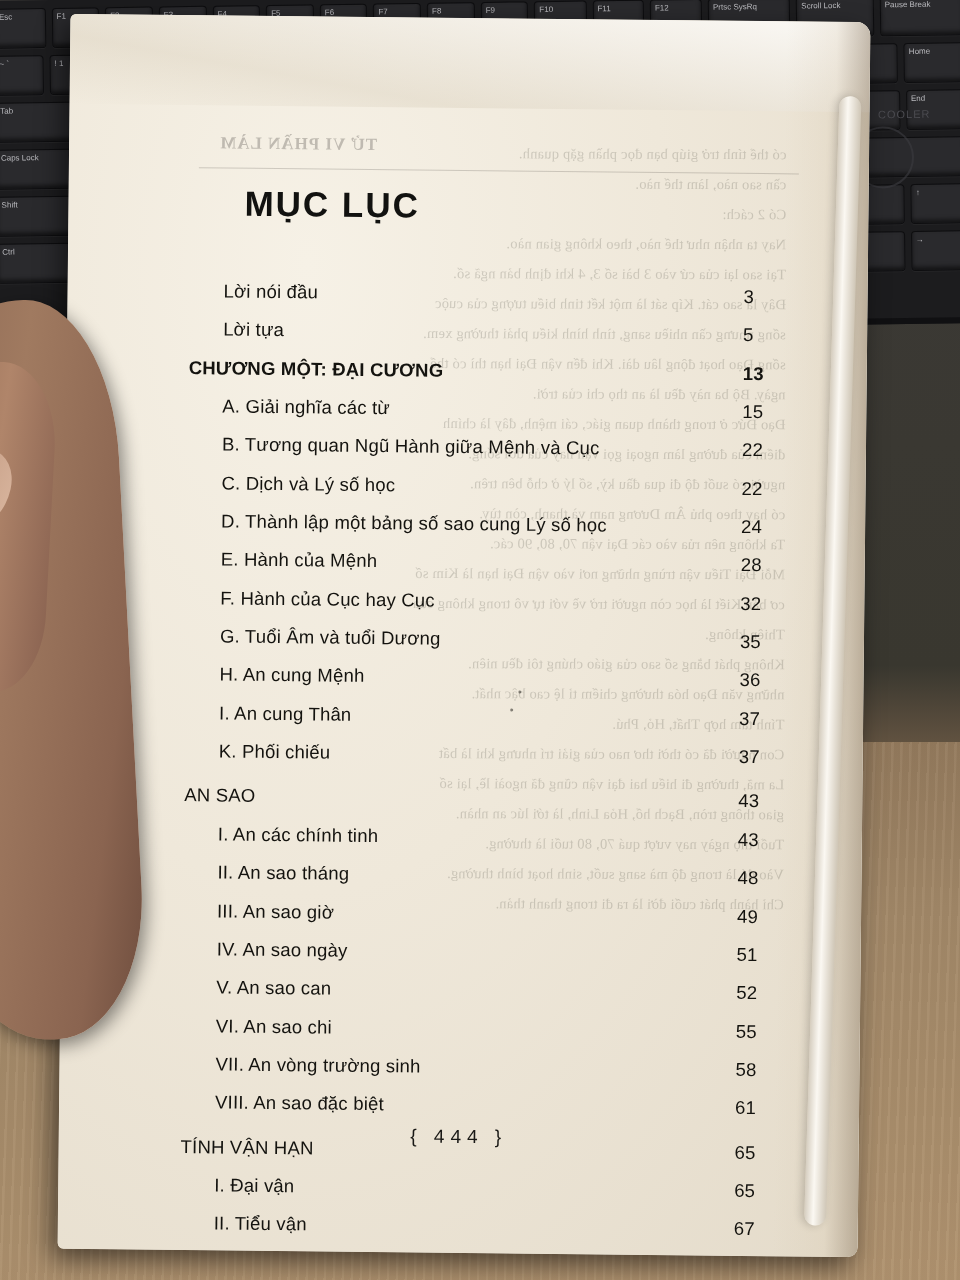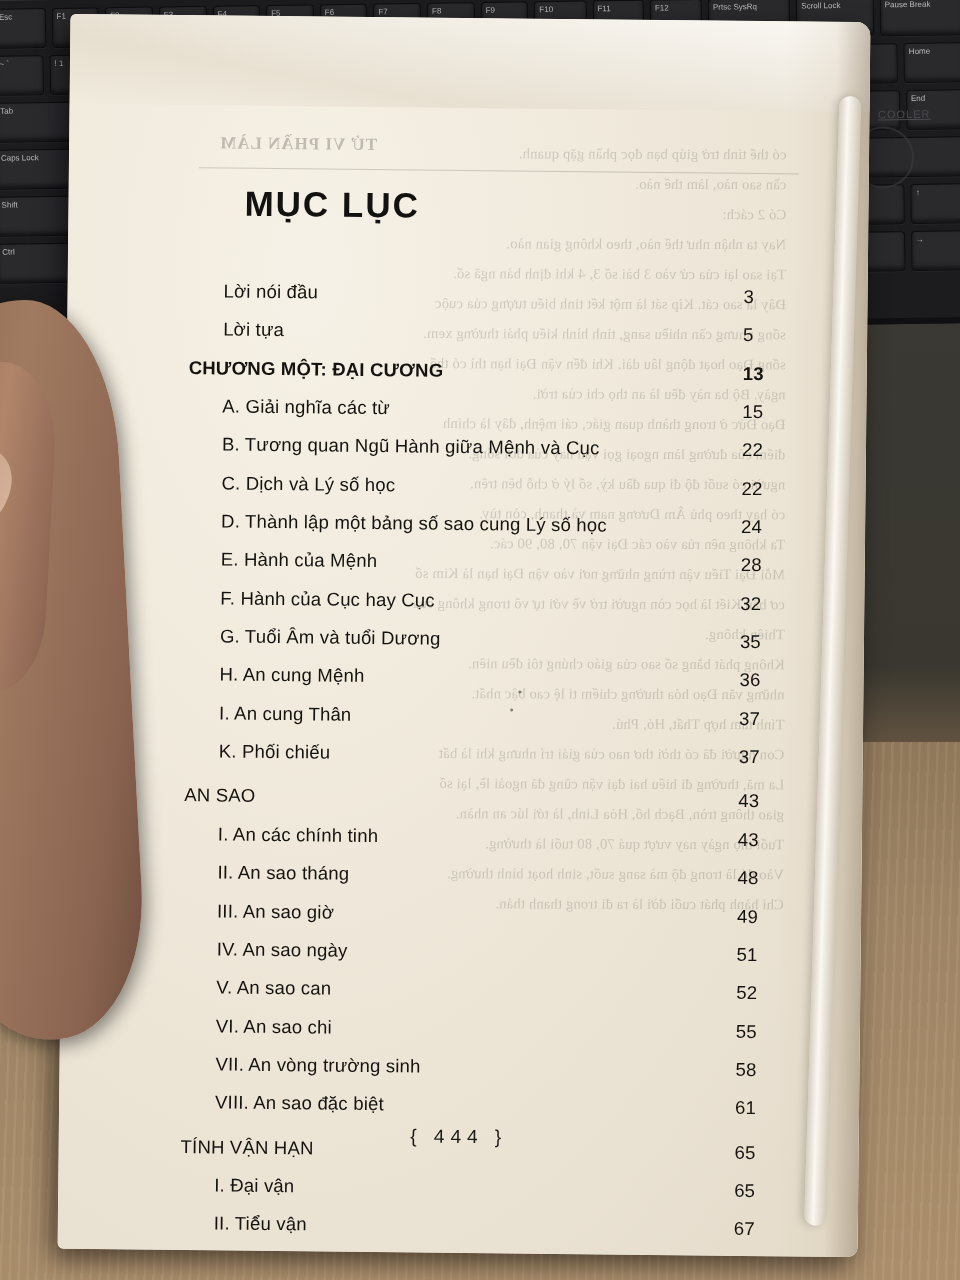--- a/index.html
+++ b/index.html
@@ -75,21 +75,20 @@
   .key.wide { flex: 2 1 auto; }
   .key.wider { flex: 3 1 auto; }
   .key.space { flex: 9 1 auto; }
   .kb-logo {
     position: absolute;
     right: 45px;
     top: 120px;
     color: #4b4b50;
     font-size: 11px;
     letter-spacing: 1px;
-    text-decoration: underline;
   }
   .kb-circle {
     position: absolute;
     right: 62px;
     top: 138px;
     width: 58px;
     height: 58px;
     border: 2px solid #3a3a3f;
     border-radius: 50%;
     opacity: .65;

